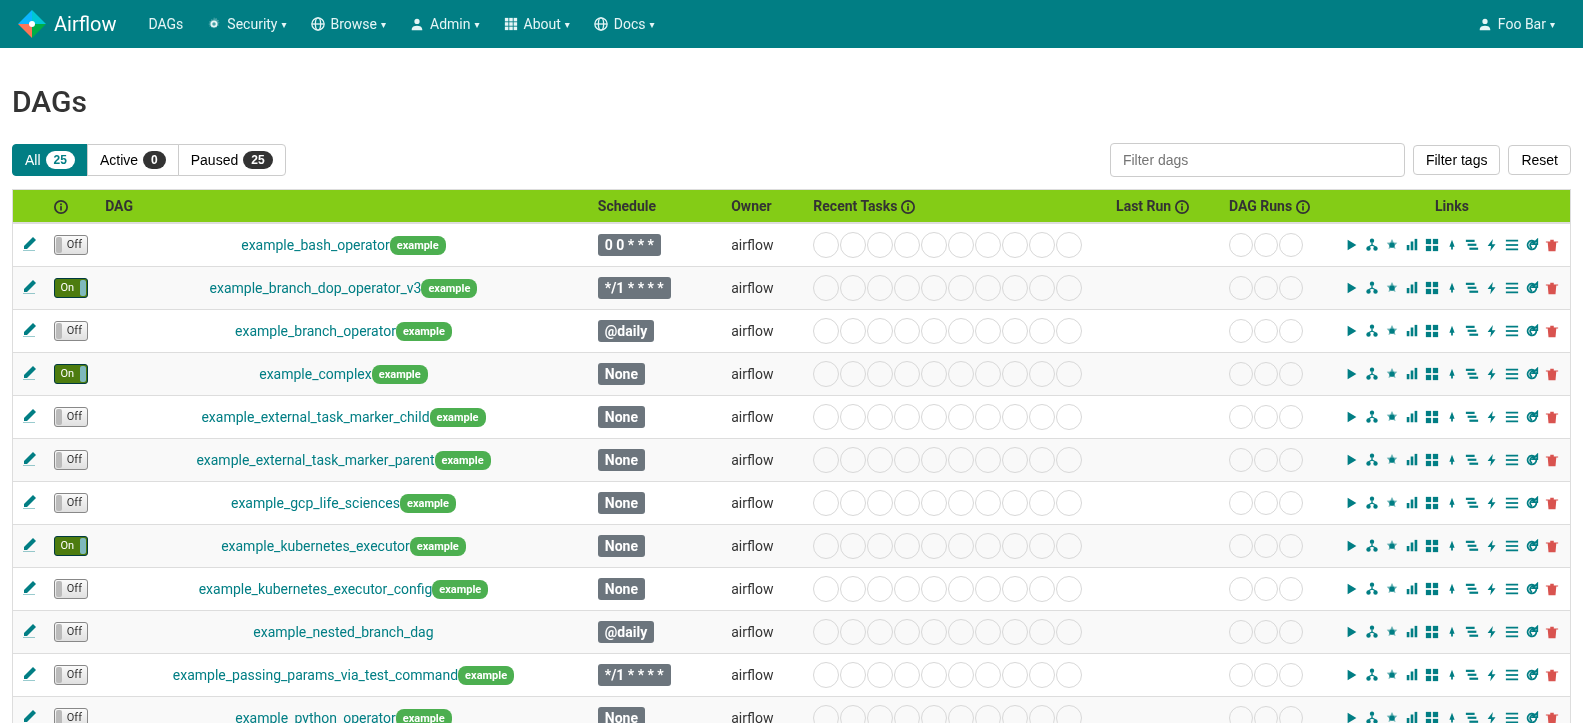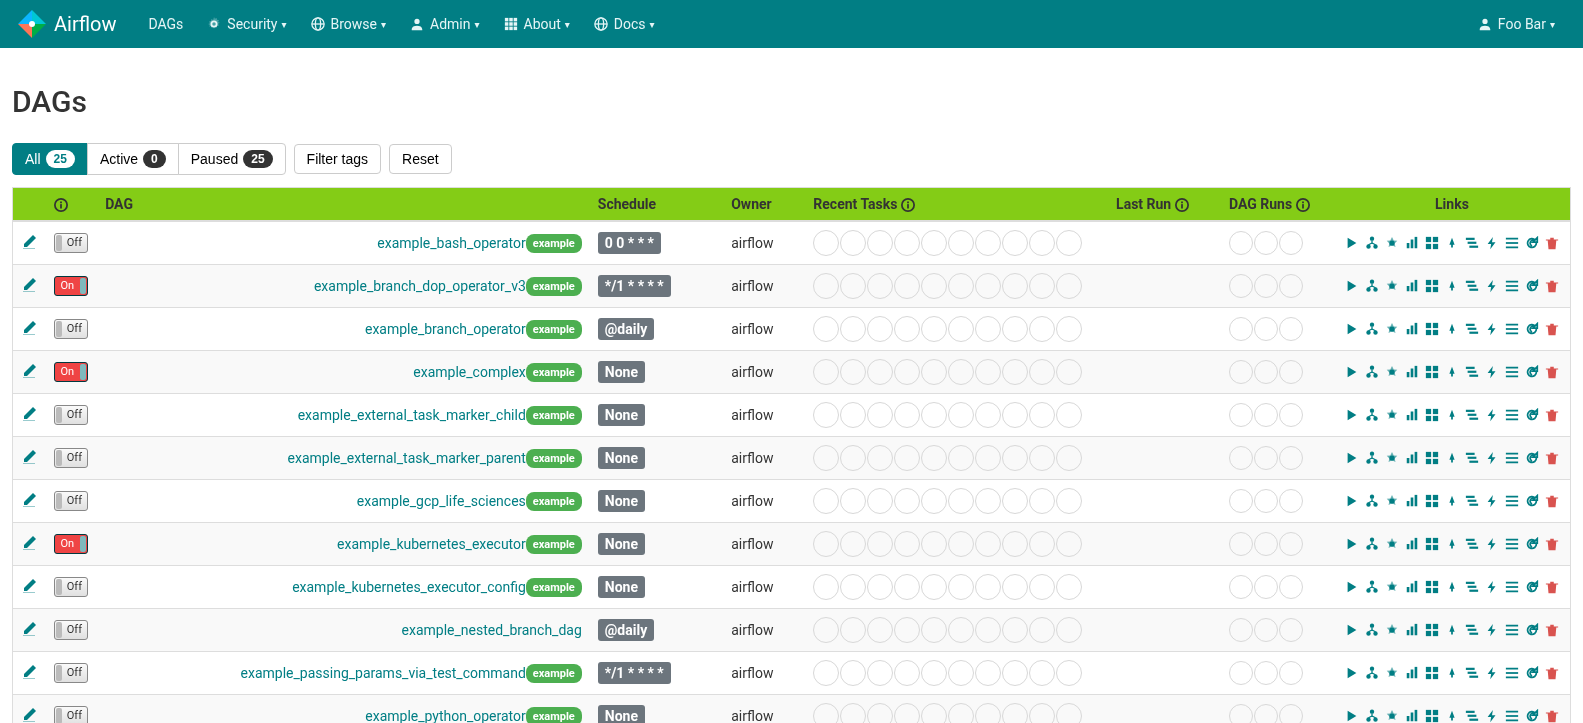--- a/index.html
+++ b/index.html
@@ -47,24 +47,24 @@
 .col-schedule { width: 130px; }
 .col-owner { width: 80px; }
 .col-recent { width: 295px; }
 .col-lastrun { width: 110px; }
 .col-dagruns { width: 110px; }
 .col-links { width: 230px; text-align: center; }
 
 .edit-icon { color: #017e84; cursor: pointer; }
 .toggle { display: inline-block; width: 34px; height: 20px; border: 1px solid #888; border-radius: 3px; background: linear-gradient(#fafafa,#e0e0e0); font-size: 11px; text-align: center; line-height: 18px; cursor: pointer; position: relative; padding-left: 7px; }
 .toggle::before { content: ''; position: absolute; left: 1px; top: 1px; width: 6px; height: 16px; background: #bbb; border-radius: 2px; }
-.toggle.on { background: #ef4444; color: #fff; border-color: #003a40; padding-left: 0; padding-right: 7px; }
+.toggle.on { background: #4d7c0f; color: #fff; border-color: #003a40; padding-left: 0; padding-right: 7px; }
 .toggle.on::before { left: auto; right: 1px; background: #7fb9bd; }
 
-.dag-cell { display: flex; align-items: center; justify-content: flex-end; }
+.dag-cell { display: flex; align-items: center; justify-content: center; }
 .dag-link { color: #017e84; text-decoration: none; }
 .tag { background: #4caf50; color: #fff; font-size: 11px; padding: 3px 7px; border-radius: 8px; font-weight: bold; }
 .sched-badge { background: #6c757d; color: #fff; font-size: 14px; padding: 3px 7px; border-radius: 3px; font-weight: bold; display: inline-block; }
 
 .circles { display: flex; gap: 1px; }
 .circle { width: 26px; height: 26px; border: 1px solid #d8d8d8; border-radius: 50%; }
 .circle.sm { width: 24px; height: 24px; }
 
 .links-cell { display: flex; gap: 6px; justify-content: center; align-items: center; }
 .link-icon { color: #017e84; cursor: pointer; width: 14px; height: 14px; display: inline-flex; align-items: center; justify-content: center; }
@@ -163,20 +163,21 @@
       <button class="btn">
         <span>Active</span>
         <span class="badge">0</span>
       </button>
       <button class="btn">
         <span>Paused</span>
         <span class="badge">25</span>
       </button>
     </div>
 
+    <input class="input filter-dags" placeholder="Filter dags" style="">
     <button class="btn btn-single">Filter tags</button>
     <button class="btn btn-single">Reset</button>
 
   </div>
 
   <table>
     <thead>
       <tr>
         <th class="col-edit"></th>
         <th class="col-info">

